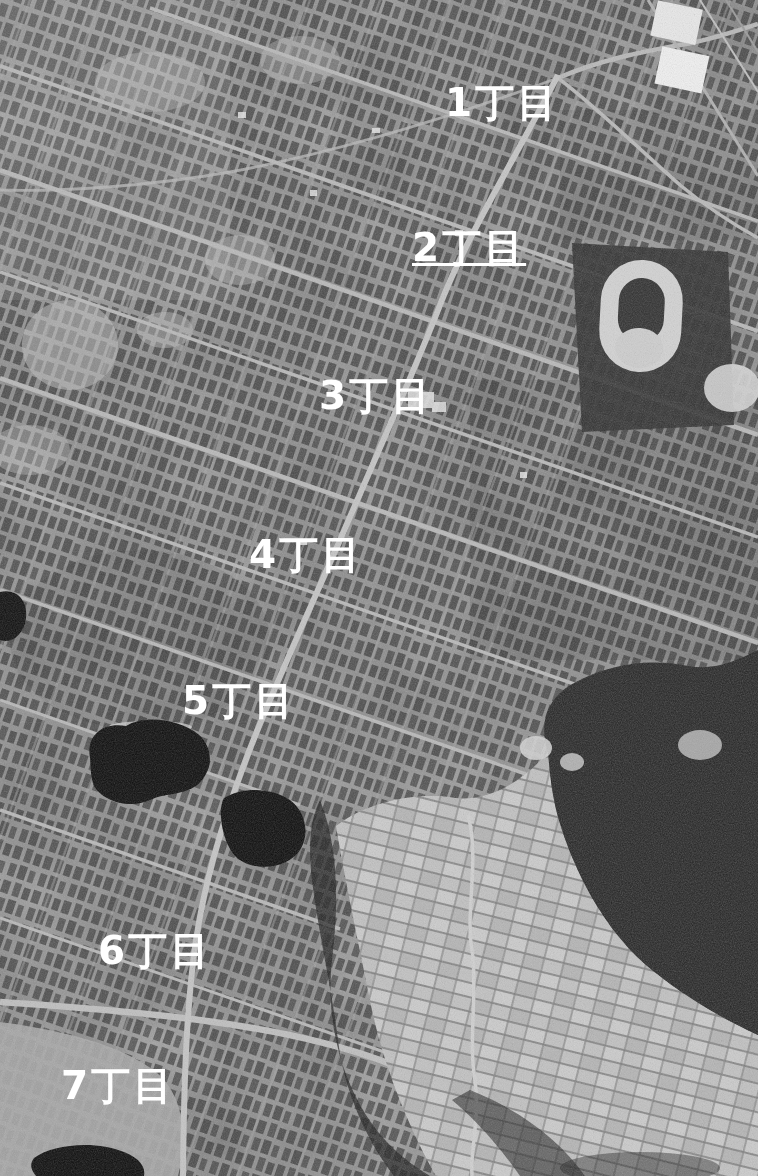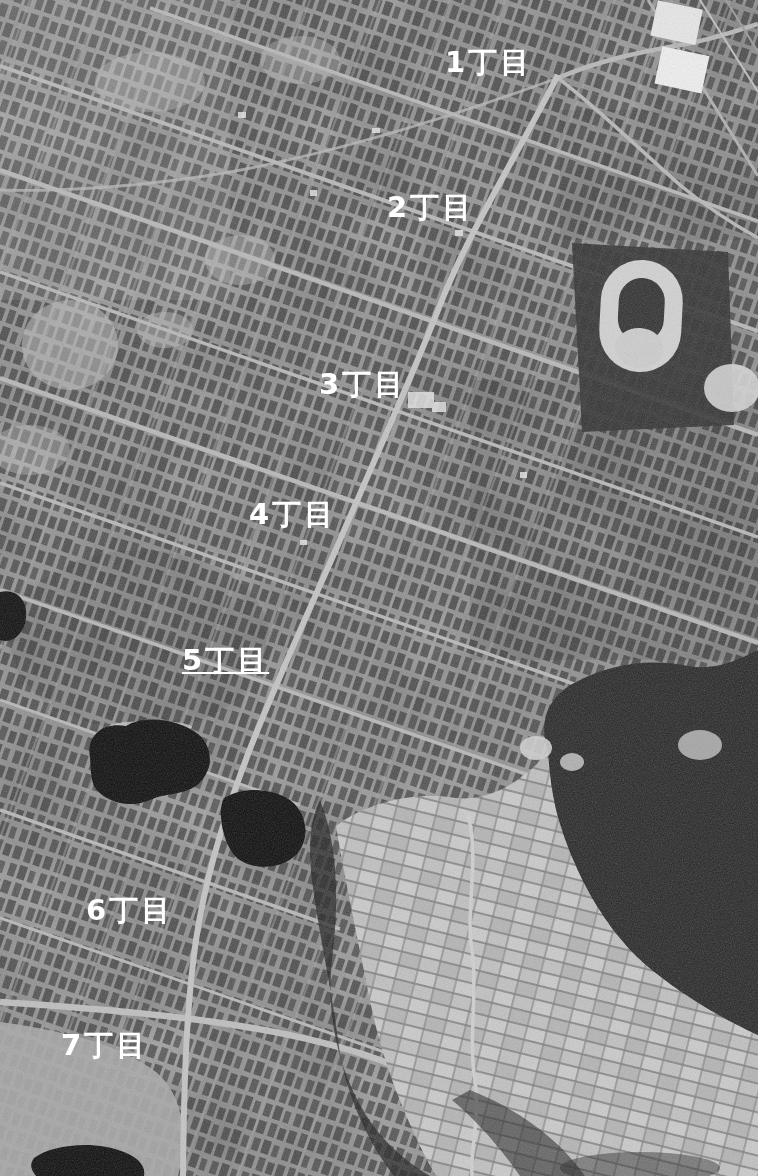--- a/index.html
+++ b/index.html
@@ -1,22 +1,22 @@
 <!DOCTYPE html>
 <html><head>
 <meta charset="utf-8">
 <style>
   html,body{margin:0;padding:0;background:#000;}
   .stage{position:relative;width:758px;height:1176px;overflow:hidden;background:#7f7f7f;
          font-family:"DejaVu Sans","Liberation Sans",sans-serif;}
   .photo-svg{position:absolute;left:0;top:0;display:block;}
   .labels{position:absolute;left:0;top:0;width:758px;height:1176px;pointer-events:none;}
-  .map-label{position:absolute;color:#ffffff;font-weight:bold;font-size:29px;line-height:1;
+  .map-label{position:absolute;color:#ffffff;font-weight:bold;font-size:39px;line-height:1;
              letter-spacing:3px;white-space:nowrap;
-             font-family:"DejaVu Sans","Liberation Sans",sans-serif;}
+             font-family:"DejaVu Sans","Liberation Sans",sans-serif;margin-top:35px;}
 </style>
 </head>
 <body>
 
 <div class="stage">
 
   <svg class="photo-svg" width="758" height="1176" viewBox="0 0 758 1176" aria-hidden="true">
     <defs>
       <filter id="grain" x="0%" y="0%" width="100%" height="100%">
         <feTurbulence type="fractalNoise" baseFrequency="0.9" numOctaves="2" seed="8" stitchTiles="stitch"></feTurbulence>
@@ -166,21 +166,21 @@
       <path fill="#0b0b0b" d="M224,798 C244,786 272,788 290,800 C306,812 310,834 300,850 C288,868 258,872 240,860 C224,850 216,812 224,798 Z"></path>
       <path fill="#0d0d0d" d="M0,592 C16,588 28,600 26,618 C24,636 10,644 0,640 Z"></path>
       <path fill="#0b0b0b" d="M34,1158 C52,1144 96,1140 124,1152 C140,1158 146,1168 144,1176 L36,1176 C30,1168 30,1164 34,1158 Z"></path>
     </g>
 
     <rect x="0" y="0" width="758" height="1176" filter="url(#grain)" opacity="0.5"></rect>
   </svg>
 
   <div class="labels">
     <div class="map-label" style="left: 445px; top: 48px;">1丁目</div>
-    <div class="map-label" style="left: 387px; top: 193px;">2丁目</div>
-    <div class="map-label" style="left: 319px; top: 370px;">3丁目</div>
+    <div class="map-label" style="left: 412px; top: 193px; text-decoration: underline;">2丁目</div>
+    <div class="map-label" style="left: 319px; top: 341px;">3丁目</div>
     <div class="map-label" style="left: 249px; top: 500px;">4丁目</div>
-    <div class="map-label" style="left: 182px; top: 646px; text-decoration: underline;">5丁目</div>
-    <div class="map-label" style="left: 86px; top: 896px;">6丁目</div>
+    <div class="map-label" style="left: 182px; top: 646px;">5丁目</div>
+    <div class="map-label" style="left: 98px; top: 896px;">6丁目</div>
     <div class="map-label" style="left: 61px; top: 1031px;">7丁目</div>
   </div>
 
 </div>
 
 </body></html>

